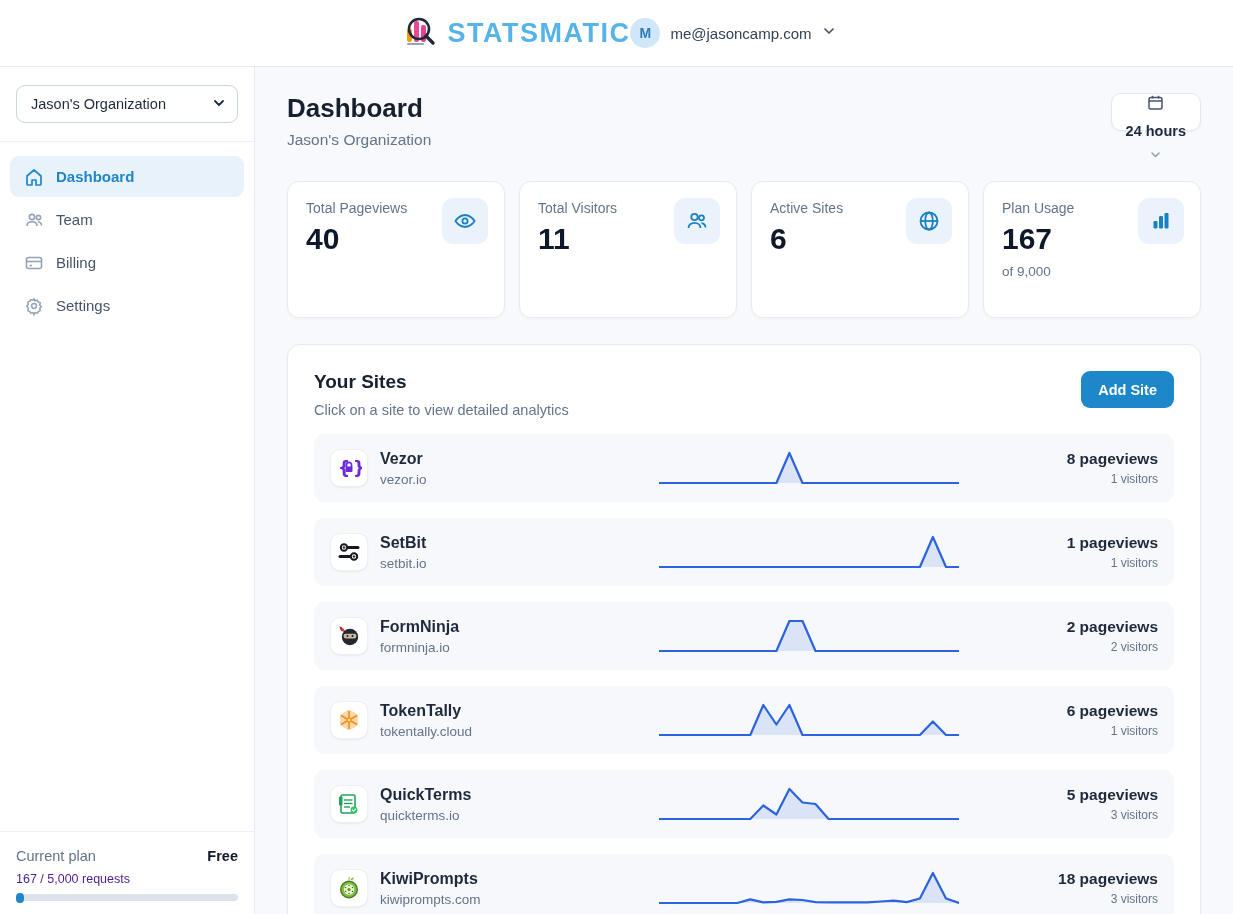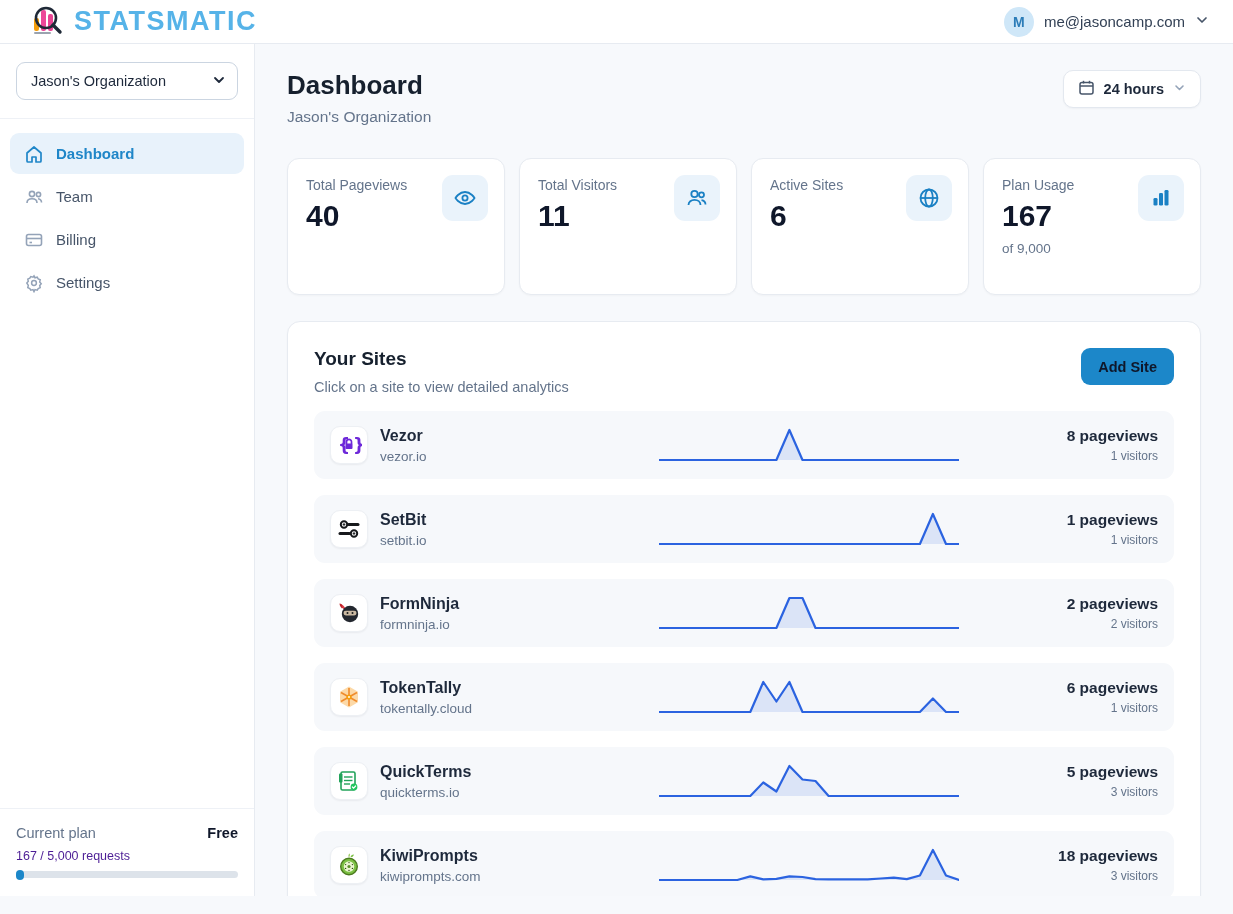--- a/index.html
+++ b/index.html
@@ -1,21 +1,21 @@
 <!DOCTYPE html>
 <html><head>
 <meta charset="utf-8">
 <style>
   * { margin:0; padding:0; box-sizing:border-box; }
   html,body { width:1233px; height:914px; overflow:hidden;
     font-family:"Liberation Sans", sans-serif; background:#f7f9fc; color:#1e293b; }
 
   
-  .header { height:44px; background:#fff; border-bottom:1px solid #e7ebf1;
-    display:flex; align-items:center; justify-content:space-between; padding:0 24px 0 28px; }
+  .header { height:67px; background:#fff; border-bottom:1px solid #e7ebf1;
+    display:flex; align-items:center; justify-content:center; padding:0 24px 0 28px; }
   .brand { display:flex; align-items:center; gap:8px; }
   .brand-word { font-size:27px; font-weight:800; letter-spacing:1.5px; color:#56b3e8; }
   .user { display:flex; align-items:center; gap:10px; }
   .avatar { width:30px; height:30px; border-radius:50%; background:#cfe7f8; color:#2b7cb8;
     font-size:14px; font-weight:700; display:flex; align-items:center; justify-content:center; }
   .user-email { font-size:15px; color:#334155; }
 
   
   .shell { display:flex; height:852px; }
   .sidebar { width:255px; background:#fff; border-right:1px solid #e7ebf1;
@@ -39,39 +39,39 @@
   .plan-usage { font-size:12.5px; color:#4c1d95; margin-top:8px; }
   .plan-bar { margin-top:8px; height:7px; border-radius:4px; background:#dde3ea; position:relative; }
   .plan-fill { position:absolute; left:0; top:-1.5px; height:10px; width:10px; border-radius:5px; background:#1c87c9; }
 
   
   .page-head { display:flex; justify-content:space-between; align-items:flex-start; }
   .page-title { font-size:26px; font-weight:800; color:#16202e; }
   .page-sub { font-size:15.5px; color:#64748b; margin-top:7px; }
   .range-btn { background:#fff; border:1px solid #e3e8ef; border-radius:10px; height:38px;
     display:flex; align-items:center; gap:9px; padding:0 14px; font-size:14.5px; font-weight:600;
-    color:#1e293b; cursor:pointer; box-shadow:0 1px 2px rgba(16,24,40,.04); }
+    color:#1e293b; cursor:pointer; box-shadow:0 1px 2px rgba(16,24,40,.04);flex-direction:column; }
 
   
   .stats { display:flex; gap:14px; margin-top:32px; }
   .stat-card { flex:1; background:#fff; border:1px solid #e7ebf1; border-radius:12px;
     height:137px; padding:18px 18px; position:relative; box-shadow:0 1px 2px rgba(16,24,40,.03); }
   .stat-label { font-size:14px; color:#64748b; }
   .stat-value { font-size:30px; font-weight:800; color:#0f172a; margin-top:6px; }
   .stat-sub { font-size:13.5px; color:#64748b; margin-top:8px; }
   .stat-icon { position:absolute; top:16px; right:16px; width:46px; height:46px; border-radius:11px;
     background:#eaf3fb; display:flex; align-items:center; justify-content:center; }
 
   
   .sites-card { background:#fff; border:1px solid #e7ebf1; border-radius:13px; margin-top:26px;
     padding:26px 26px; box-shadow:0 1px 2px rgba(16,24,40,.03); }
   .sites-head { display:flex; justify-content:space-between; align-items:flex-start; }
   .sites-title { font-size:19px; font-weight:800; color:#16202e; }
   .sites-sub { font-size:14.5px; color:#64748b; margin-top:9px; }
-  .add-btn { background:#1c87c9; color:#0f172a; border:none; border-radius:9px; height:37px;
+  .add-btn { background:#1c87c9; color:#ffffff; border:none; border-radius:9px; height:37px;
     padding:0 17px; font-size:14.5px; font-weight:600; cursor:pointer; font-family:inherit; }
   .site-row { background:#f6f8fb; border-radius:11px; height:68px; margin-top:16px;
     display:flex; align-items:center; padding:0 16px; cursor:pointer; }
   .site-row:first-of-type { margin-top:29px; }
   .fav { width:38px; height:38px; background:#fff; border-radius:10px; border:1px solid #edf0f4;
     box-shadow:0 1px 2px rgba(16,24,40,.06); display:flex; align-items:center; justify-content:center; }
   .site-id { margin-left:12px; width:230px; }
   .site-name { font-size:16px; font-weight:600; color:#1e293b; }
   .site-domain { font-size:13.5px; color:#64748b; margin-top:4px; }
   .spark-wrap { flex:1; display:flex; justify-content:center; }

